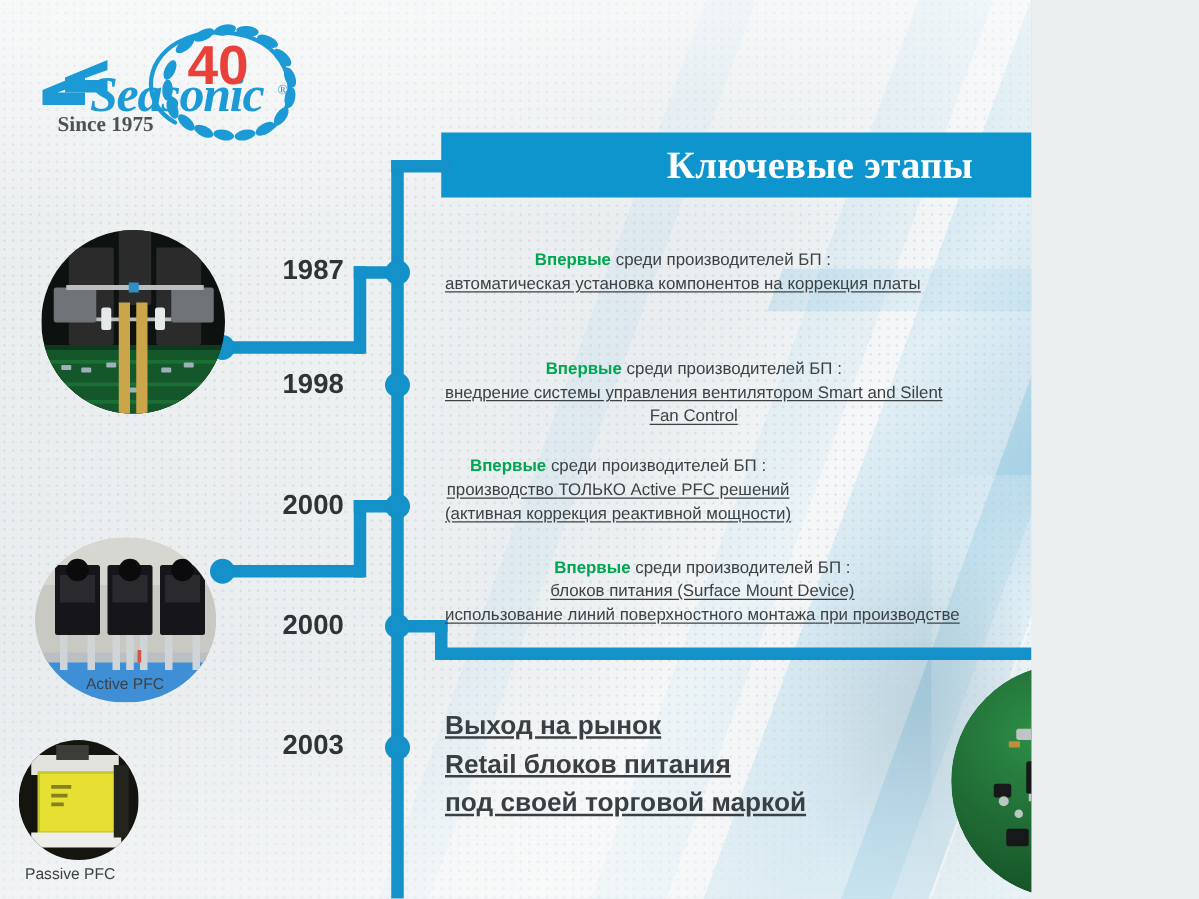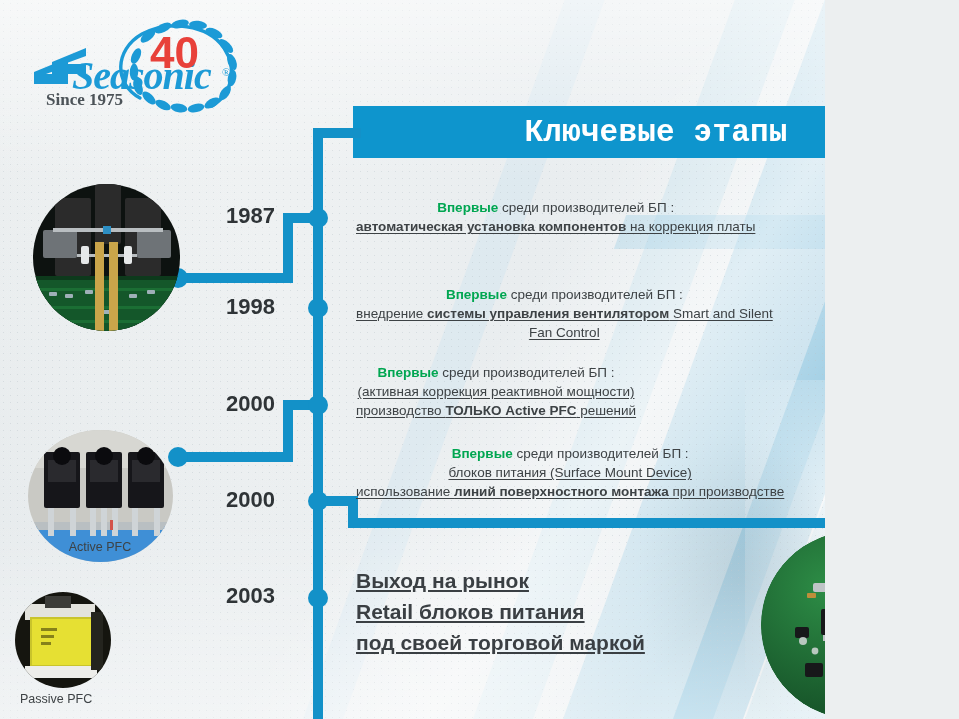--- a/index.html
+++ b/index.html
@@ -33,40 +33,40 @@
       linear-gradient(70deg,rgba(180,195,205,.18) 0%,rgba(255,255,255,0) 40%);
   }
   
   #title-banner{
     position:absolute;left:353px;top:106px;width:606px;height:52px;
     background:#0e95cd;
     display:flex;align-items:center;justify-content:center;
   }
   #title-banner .t{
     color:#ffffff;font-size:31px;font-weight:bold;letter-spacing:.2px;
-    font-family:Liberation Mono, monospace;
+    font-family:Liberation Serif, serif;
   }
   
   .tl-line{position:absolute;background:#1391c8;}
   .tl-dot{
     position:absolute;width:20px;height:20px;border-radius:50%;
     background:#1391c8;
   }
   
   .year{
     position:absolute;width:110px;text-align:right;
     font-size:22px;font-weight:bold;color:#2f3437;
     font-family:"Liberation Sans", sans-serif;
   }
   
   .block{position:absolute;font-size:13.5px;line-height:19px;color:#3d4245;text-align:center;}
   .block .l{white-space:nowrap;}
   .first{color:#00a651;font-weight:bold;}
   .u{ text-decoration:underline; text-underline-offset:2px;}
-  .b{font-weight:bold;margin-top:47px;}
+  .b{font-weight:normal;margin-top:47px;}
   #final-block{
     position:absolute;left:356px;top:565px;width:420px;
     font-size:21px;line-height:31px;font-weight:bold;color:#3a3f43;
   }
   #final-block .l{display:inline-block;}
   
   .photo{
     position:absolute;border-radius:50%;overflow:hidden;
     box-shadow:0 0 0 0 rgba(0,0,0,0);
   }
@@ -174,22 +174,22 @@
       <div class="l"><span class="first">Впервые</span><span> среди производителей БП :</span></div>
       <div class="l"><span class="b u">автоматическая установка компонентов</span><span class="u"> на коррекция платы</span></div>
     </div>
   <div class="block" style="left:356px;top:285px;">
       <div class="l"><span class="first">Впервые</span><span> среди производителей БП :</span></div>
       <div class="l"><span class="u">внедрение </span><span class="b u">системы управления вентилятором</span><span class="u"> Smart and Silent</span></div>
       <div class="l"><span class="u">Fan Control</span></div>
     </div>
   <div class="block" style="left:356px;top:363px;">
       <div class="l"><span class="first">Впервые</span><span> среди производителей БП :</span></div>
+      <div class="l"><span class="u">производство </span><span class="b u">ТОЛЬКО Active PFC</span><span class="u"> решений</span></div>
       <div class="l"><span class="u">(активная коррекция реактивной мощности)</span></div>
-      <div class="l"><span class="u">производство </span><span class="b u">ТОЛЬКО Active PFC</span><span class="u"> решений</span></div>
     </div>
   <div class="block" style="left:356px;top:444px;">
       <div class="l"><span class="first">Впервые</span><span> среди производителей БП :</span></div>
       <div class="l"><span class="u">блоков питания (Surface Mount Device)</span></div>
       <div class="l"><span class="u">использование </span><span class="b u">линий поверхностного монтажа</span><span class="u"> при производстве</span></div>
     </div>
 
   <div id="final-block">
       <div><span class="l u">Выход на рынок</span></div>
       <div><span class="l u">Retail блоков питания</span></div>

